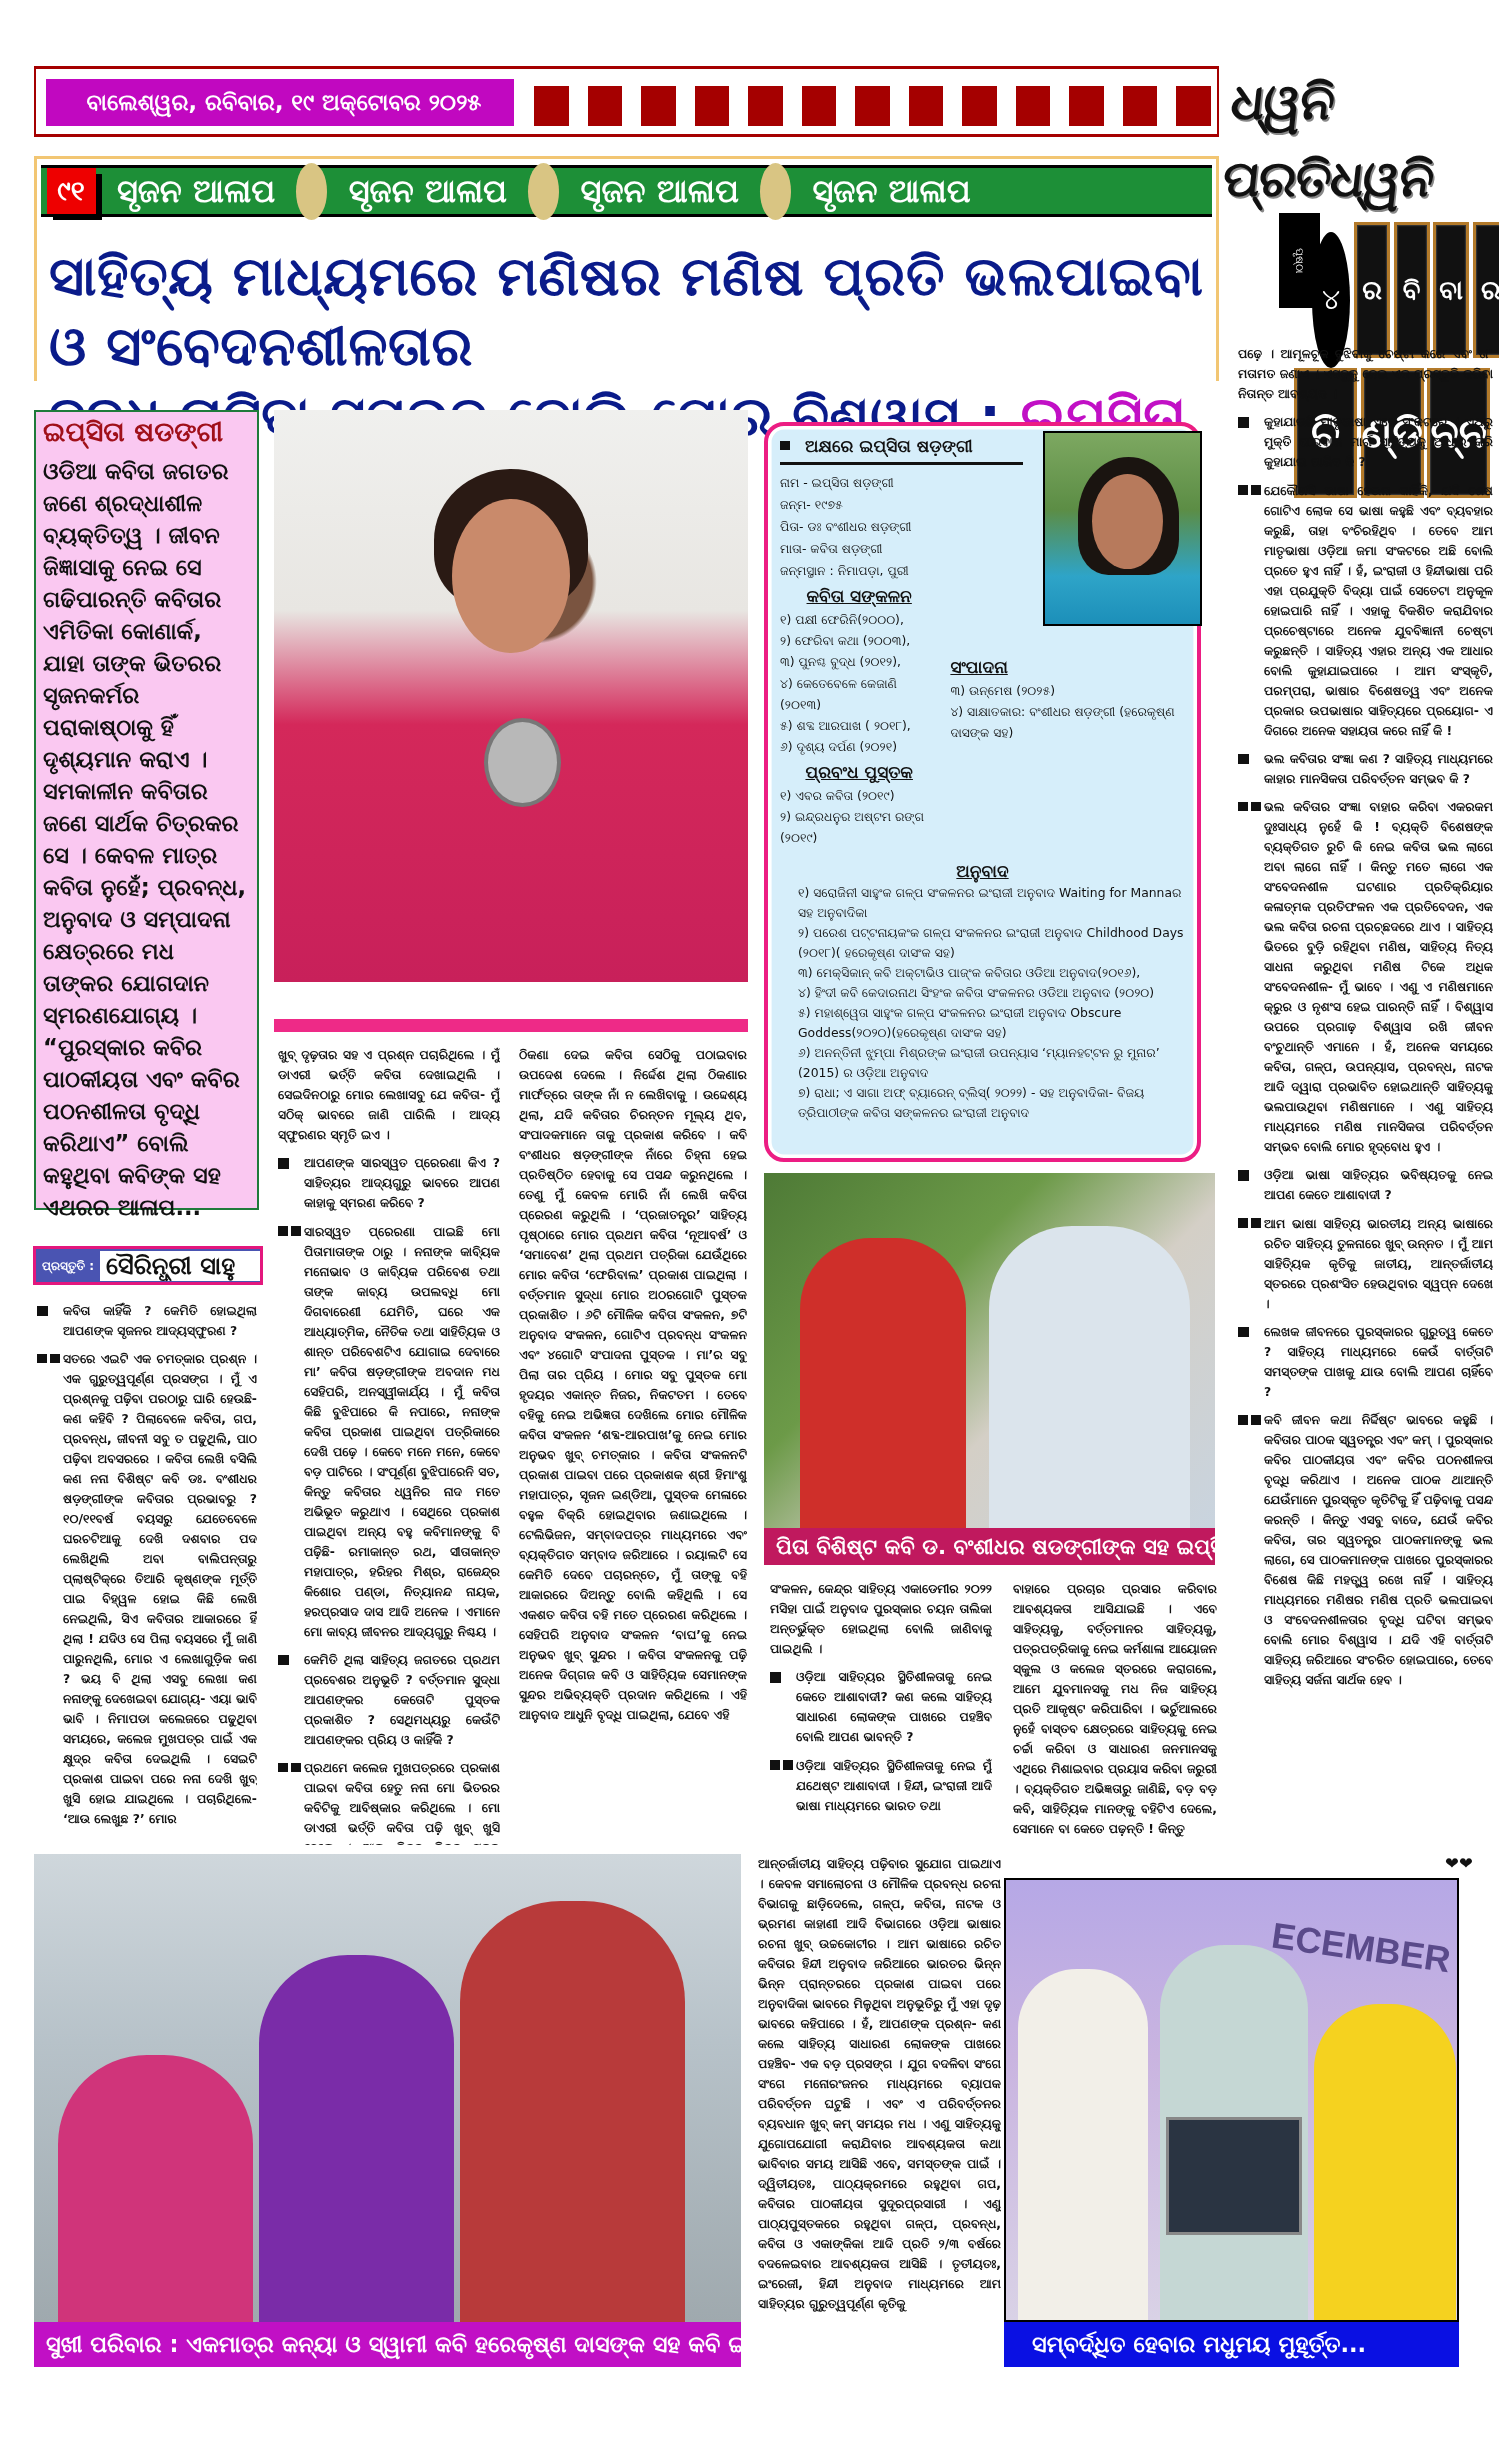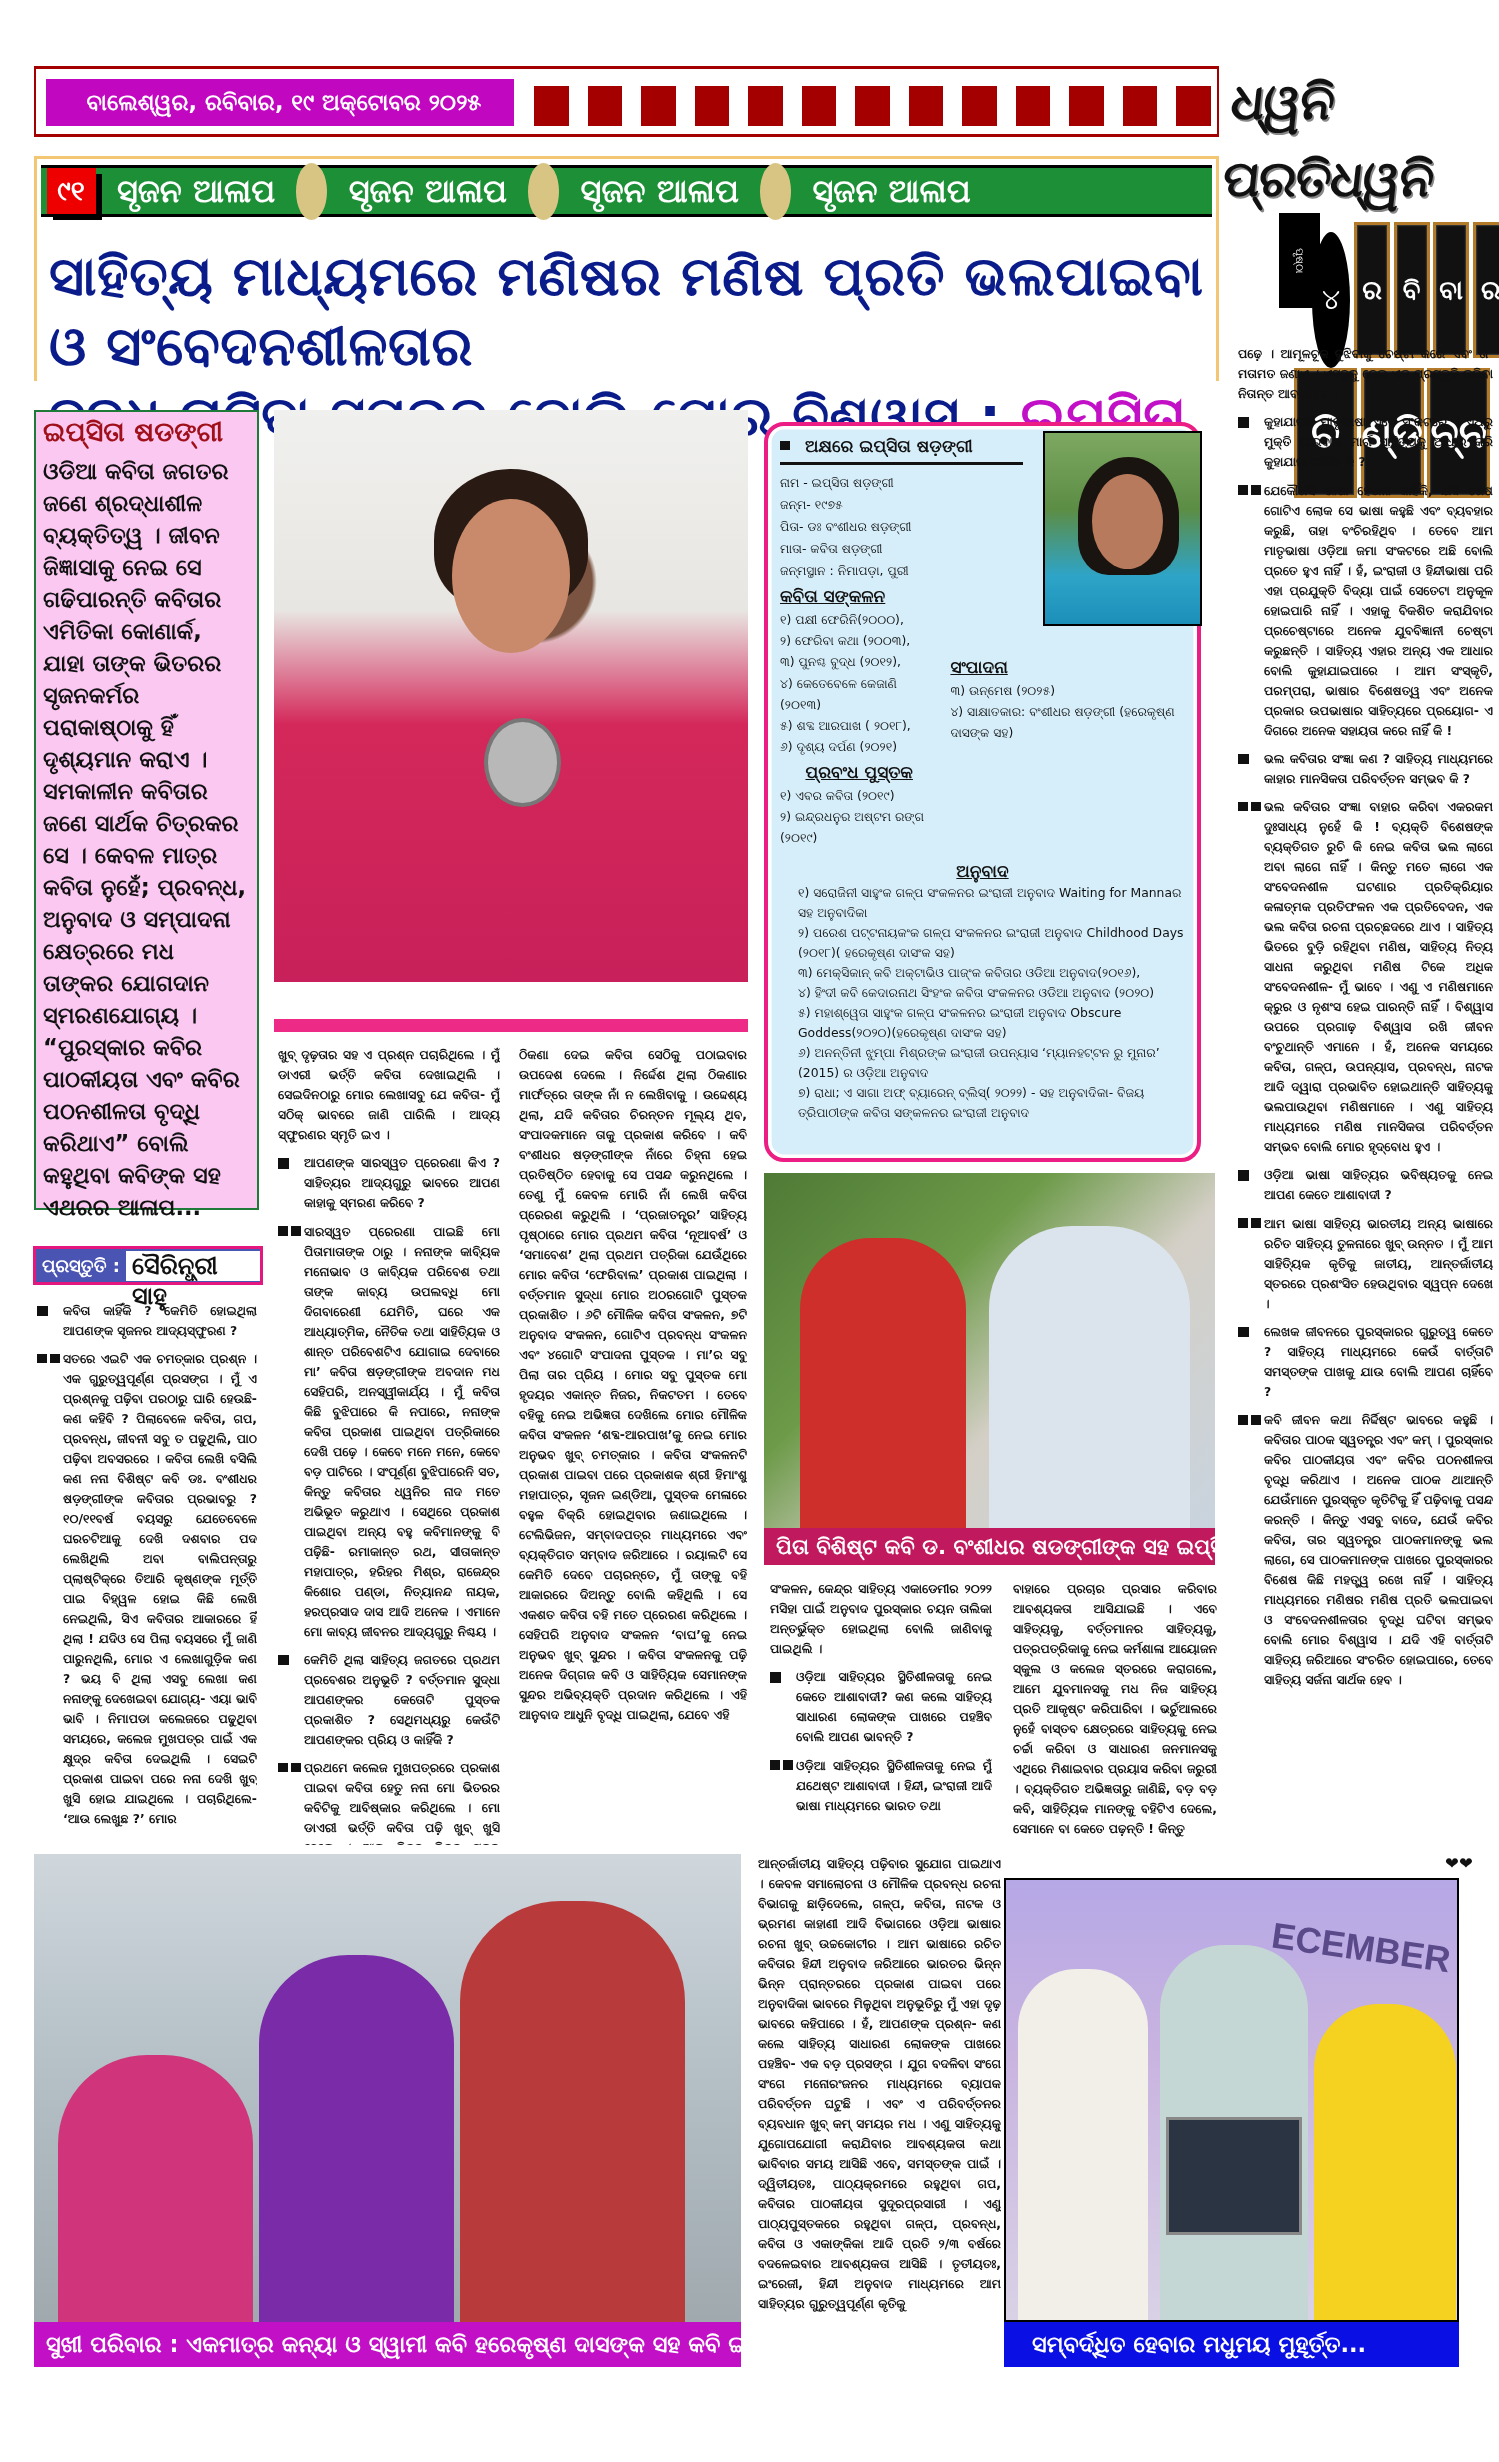--- a/index.html
+++ b/index.html
@@ -45,21 +45,21 @@
   .headline .name { color: #c110c5; }
 
   
   .intro { position: absolute; left: 34px; top: 410px; width: 225px; height: 800px; background: #fac8f1;
     border: 2.4px solid #1f7a3a; padding: 3.6px 7.1px; }
   .intro h2 { color: #a0101a; font-size: 27px; font-weight: bold; line-height: 31px; margin-bottom: 2.4px; }
   .intro p { font-size: 22.5px; font-weight: bold; line-height: 32px; color: #111; margin-top: 8px; }
 
   .byline { position: absolute; left: 33px; top: 1246px; width: 230px; height: 39px; background: #4a54b2;
     border: 3px solid #e3177d; display: flex; align-items: center; padding-left: 6px; }
-  .byline .pre { color: #fff; font-size: 18px; font-weight: bold; }
+  .byline .pre { color: #fff; font-size: 12px; font-weight: bold; }
   .byline .who { background: #fff; color: #111; font-size: 24px; font-weight: bold; margin-left: 6px; padding: 0 6px; height: 30px; line-height: 30px; flex: 1; }
 
   
   .photo { position: absolute; overflow: hidden; }
   .photo-main { left: 274px; top: 410px; width: 474px; height: 572px;
     background: radial-gradient(circle at 55% 30%, #7a5440 0 12%, transparent 13%),
                 linear-gradient(180deg, #f0f0ee 0%, #e8e6e2 35%, #d4285a 55%, #c8205a 100%); }
   .photo-main .face { position: absolute; left: 178px; top: 89px; width: 118px; height: 154px; border-radius: 50%; background: #c98a6b; }
   .photo-main .hair { position: absolute; left: 160px; top: 59px; width: 154px; height: 142px; border-radius: 50% 50% 40% 40%; background: #2a1a14; }
   .photo-main .pendant { position: absolute; left: 210px; top: 308px; width: 77px; height: 89px; border-radius: 50%; background: #b8b8b8; border: 4.7px solid #777; }
@@ -230,21 +230,21 @@
   <div class="rule"></div>
   <div class="kv">
     <div>ନାମ - ଇପ୍ସିତା ଷଡ଼ଙ୍ଗୀ</div>
     <div>ଜନ୍ମ- ୧୯୭୫</div>
     <div>ପିତା-  ଡଃ ବଂଶୀଧର ଷଡ଼ଙ୍ଗୀ</div>
     <div>ମାତା- କବିତା ଷଡ଼ଙ୍ଗୀ</div>
     <div>ଜନ୍ମସ୍ଥାନ : ନିମାପଡ଼ା, ପୁରୀ</div>
   </div>
   <div class="grid">
     <div class="colL">
-      <h4 style="text-align:left">କବିତା ସଙ୍କଳନ</h4>
+      <h4 style="text-align:center">କବିତା ସଙ୍କଳନ</h4>
       <div class="list">
         <div>୧) ପକ୍ଷୀ ଫେରିନି(୨୦୦୦),</div>
         <div>୨) ଫେରିବା କଥା (୨୦୦୩),</div>
         <div>୩) ପୁନଶ୍ଚ ବୁଦ୍ଧ (୨୦୧୨),</div>
         <div>୪) କେତେବେଳେ କେଜାଣି (୨୦୧୩)</div>
         <div>୫) ଶବ୍ଦ ଆରପାଖ ( ୨୦୧୮),</div>
         <div>୬) ଦୃଶ୍ୟ ଦର୍ପଣ (୨୦୨୧)</div>
       </div>
       <h4 style="text-align:center">ପ୍ରବଂଧ ପୁସ୍ତକ</h4>
       <div class="list">

